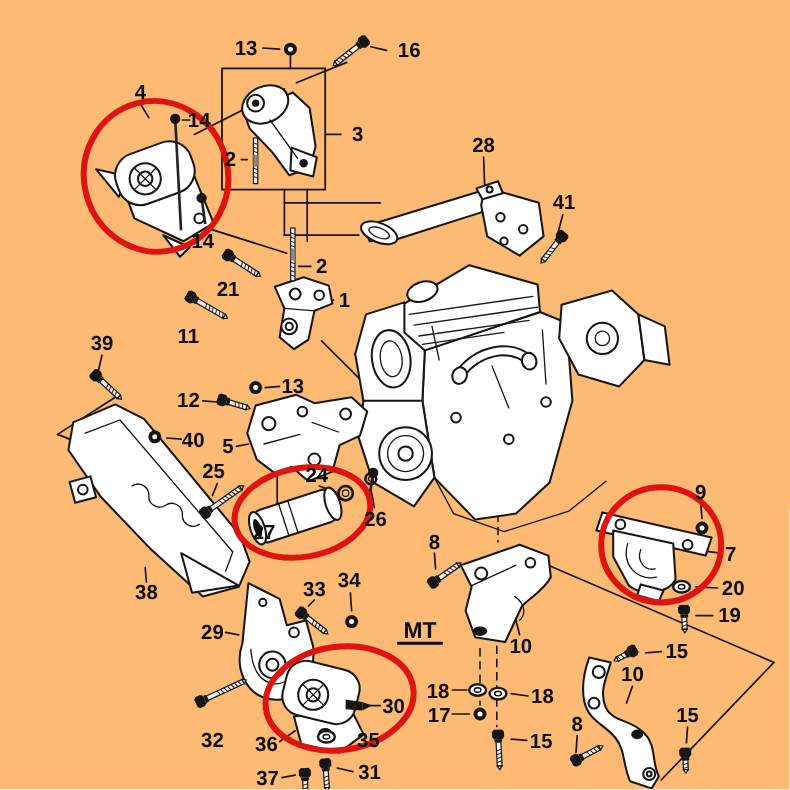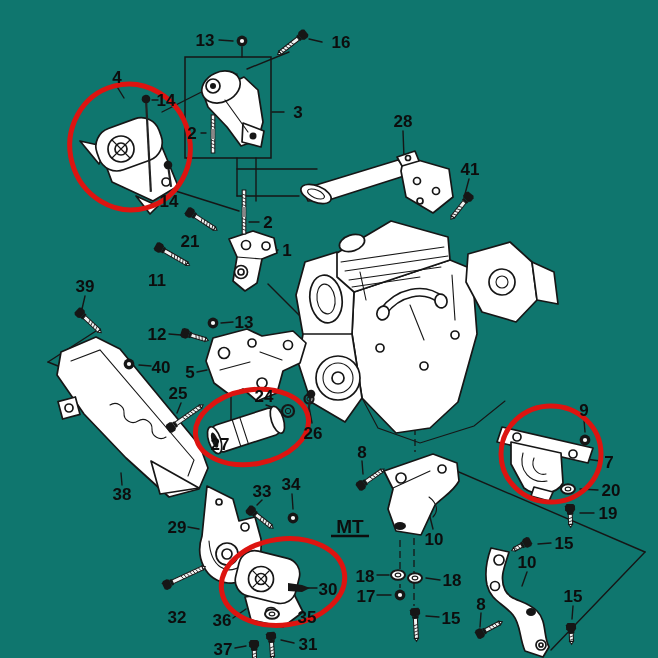--- a/index.html
+++ b/index.html
@@ -1,16 +1,16 @@
 <!DOCTYPE html>
 <html><head>
 <meta charset="utf-8">
 <style>
   html,body{margin:0;padding:0;background:#ffffff;}
-  #stage{position:relative;width:658px;height:658px;background:#0f766e;overflow:hidden;}
+  #stage{position:relative;width:658px;height:658px;background:#fdba74;overflow:hidden;}
   svg{display:block;}
   .part{fill:#ffffff;stroke:#161616;stroke-width:1.7;stroke-linejoin:round;stroke-linecap:round;}
   .thin{fill:none;stroke:#161616;stroke-width:1.1;stroke-linecap:round;}
   .leader{stroke:#161616;stroke-width:1.4;stroke-linecap:round;}
   .dash{stroke:#161616;stroke-width:1.3;stroke-dasharray:7 4;}
   .hl{fill:none;stroke-width:5;}
   .lbl{font-family:"Liberation Sans","DejaVu Sans",sans-serif;font-weight:bold;fill:#0d0d0d;
        text-anchor:middle;dominant-baseline:central;}
 </style>
 </head>

